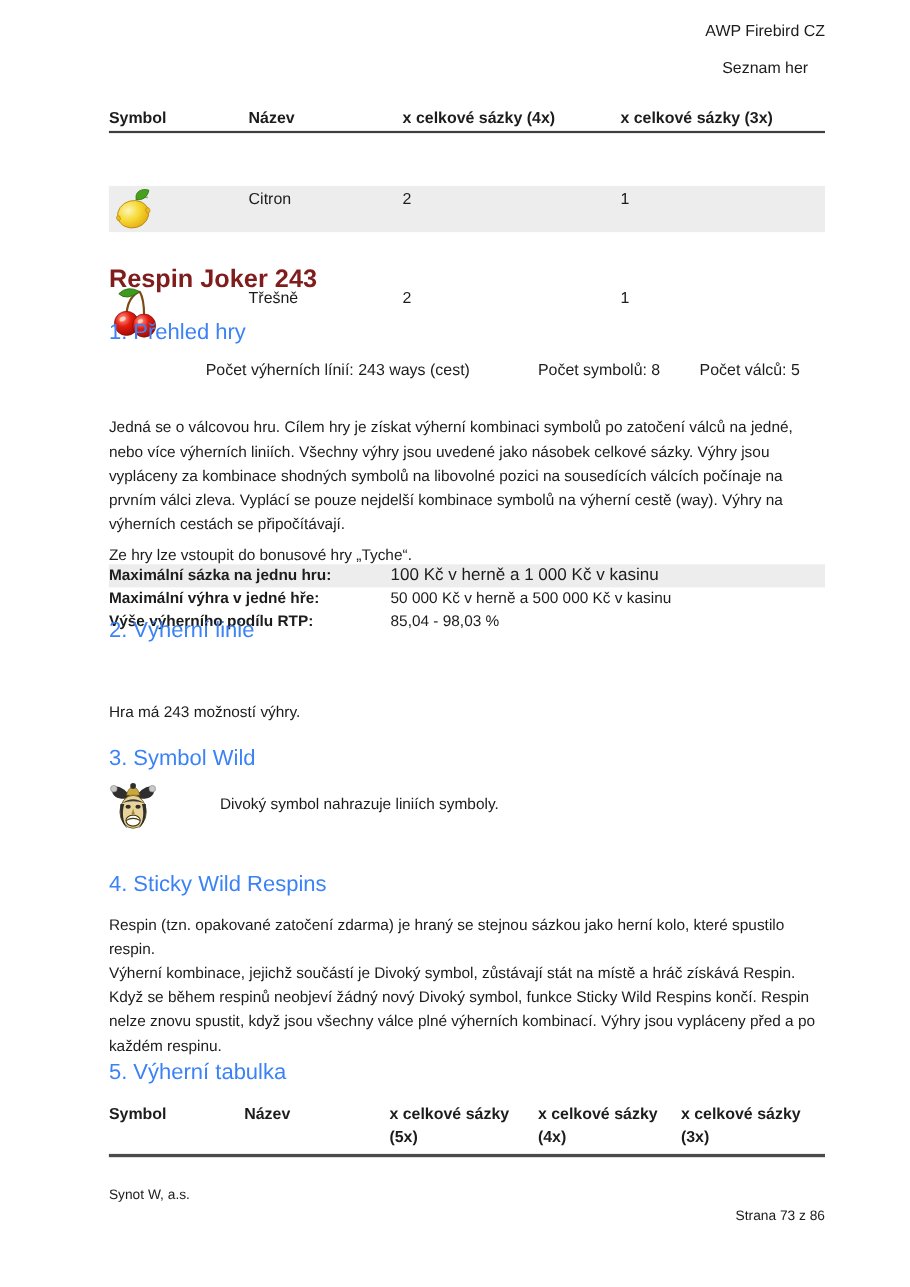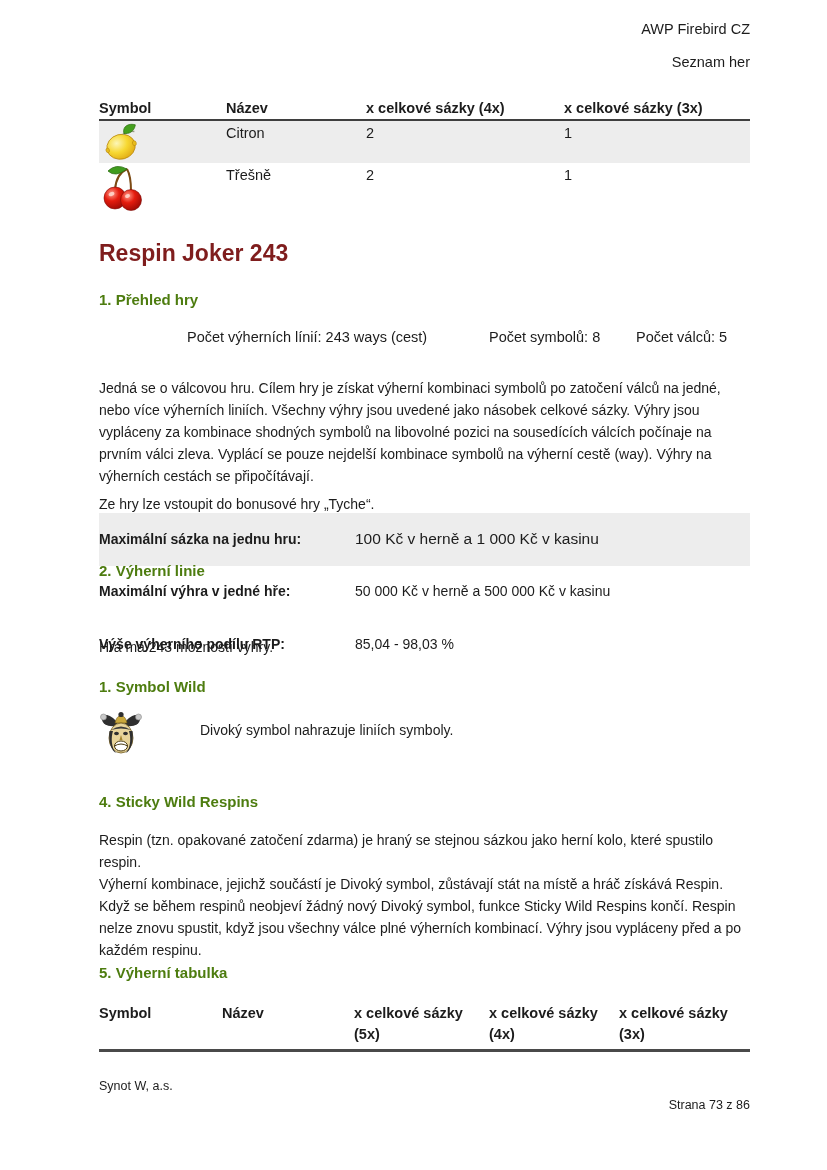--- a/index.html
+++ b/index.html
@@ -2,53 +2,53 @@
 <html><head>
 <meta charset="utf-8">
 <style>
   html,body { margin:0; padding:0; background:#ffffff; }
   .page {
     position:relative; width:827px; height:1170px; background:#ffffff;
     font-family:"Liberation Sans", sans-serif; color:#1c1c1c; overflow:hidden;
   }
 
   
-  .doc-header { position:absolute; top:21px; right:77px; text-align:right; font-size:14.5px; }
+  .doc-header { position:absolute; top:21px; right:77px; text-align:center; font-size:14.5px; }
   .doc-header .line2 { margin-top:17px; }
 
   
   .tbl1 { position:absolute; left:99px; top:100px; width:651px; font-size:14.5px; }
   .tbl1-head { display:grid; grid-template-columns:127px 140px 198px 186px;
                font-weight:bold; padding-bottom:3px; border-bottom:2px solid #3f3f3f; }
-  .tbl1-row { display:grid; grid-template-columns:127px 140px 198px 186px; align-items:start; }
+  .tbl1-row { display:grid; grid-template-columns:127px 140px 198px 186px; align-items:start;margin-top:48px; }
   .tbl1-row.shaded { background:#ededed; }
   .tbl1-row .cell { padding-top:4px; }
   .tbl1-row .icon-cell { padding:1px 0 0 3px; }
   .row-citron { height:42px; }
   .row-cherries { height:56px; }
 
   
   .game-title { position:absolute; left:99px; top:240px; font-size:23px; font-weight:bold; color:#7f1d1d; }
-  .sec-h { position:absolute; left:99px; font-size:15px; font-weight:bold; color:#4d7c0f; }
+  .sec-h { position:absolute; left:99px; font-size:20px; font-weight:normal; color:#3b82f6; }
   .sec-h1 { top:291px; } .sec-h2 { top:562px; } .sec-h3 { top:678px; }
   .sec-h4 { top:793px; } .sec-h5 { top:964px; }
 
   
   .info-line { position:absolute; left:99px; top:329px; width:660px; height:18px; font-size:14.5px; }
   .info-line .seg { position:absolute; top:0; white-space:nowrap; }
   .info-seg1 { left:88px; } .info-seg2 { left:390px; } .info-seg3 { left:537px; }
 
   
   .para { position:absolute; left:99px; width:656px; font-size:14px; line-height:22px; }
   .para-overview { top:377px; }
   .bonus-note { position:absolute; left:99px; top:496px; font-size:14px; }
 
   
   .facts { position:absolute; left:99px; top:513px; width:651px; font-size:14px; }
-  .fact-row { display:grid; grid-template-columns:256px 395px; padding:17px 0; min-height:19px; align-items:baseline; }
+  .fact-row { display:grid; grid-template-columns:256px 395px; padding:1px 0; min-height:19px; align-items:baseline; }
   .fact-row.shaded { background:#ededed; }
   .fact-label { font-weight:bold; }
   .fact-row.first .fact-value { font-size:15.5px; }
 
   .winlines-text { position:absolute; left:99px; top:639px; font-size:14px; }
 
   
   .wild-icon-wrap { position:absolute; left:100px; top:709px; width:44px; height:50px; }
   .wild-text { position:absolute; left:200px; top:722px; font-size:14px; }
 
@@ -155,21 +155,21 @@
     </div>
     <div class="fact-row">
       <div class="fact-label">Výše výherního podílu RTP:</div>
       <div class="fact-value">85,04 - 98,03 %</div>
     </div>
   </div>
 
   <div class="sec-h sec-h2">2. Výherní linie</div>
   <div class="winlines-text">Hra má 243 možností výhry.</div>
 
-  <div class="sec-h sec-h3">1. Symbol Wild</div>
+  <div class="sec-h sec-h3">3. Symbol Wild</div>
   <div class="wild-icon-wrap">
     <svg width="42" height="48" viewBox="0 0 42 48">
       <path d="M18 14 C10 4 2 4 2 10 C2 15 8 18 15 17 Z" fill="#2f2f2f"></path>
       <circle cx="3.5" cy="8" r="3" fill="#c9c9c9" stroke="#8a8a8a" stroke-width="0.6"></circle>
       <path d="M24 14 C32 4 40 4 40 10 C40 15 34 18 27 17 Z" fill="#2f2f2f"></path>
       <circle cx="38.5" cy="8" r="3" fill="#c9c9c9" stroke="#8a8a8a" stroke-width="0.6"></circle>
       <path d="M15 14 C17 4 25 4 27 14 Z" fill="#caa83c" stroke="#6b5416" stroke-width="0.6"></path>
       <circle cx="21" cy="5.5" r="2.6" fill="#2f2f2f"></circle>
       <ellipse cx="21" cy="29" rx="12" ry="15" fill="#e8d49a" stroke="#6b5416" stroke-width="0.8"></ellipse>
       <path d="M9.5 22 C8 34 12 42 16 44 C11 38 11 28 13 22 Z" fill="#2f2f2f"></path>

